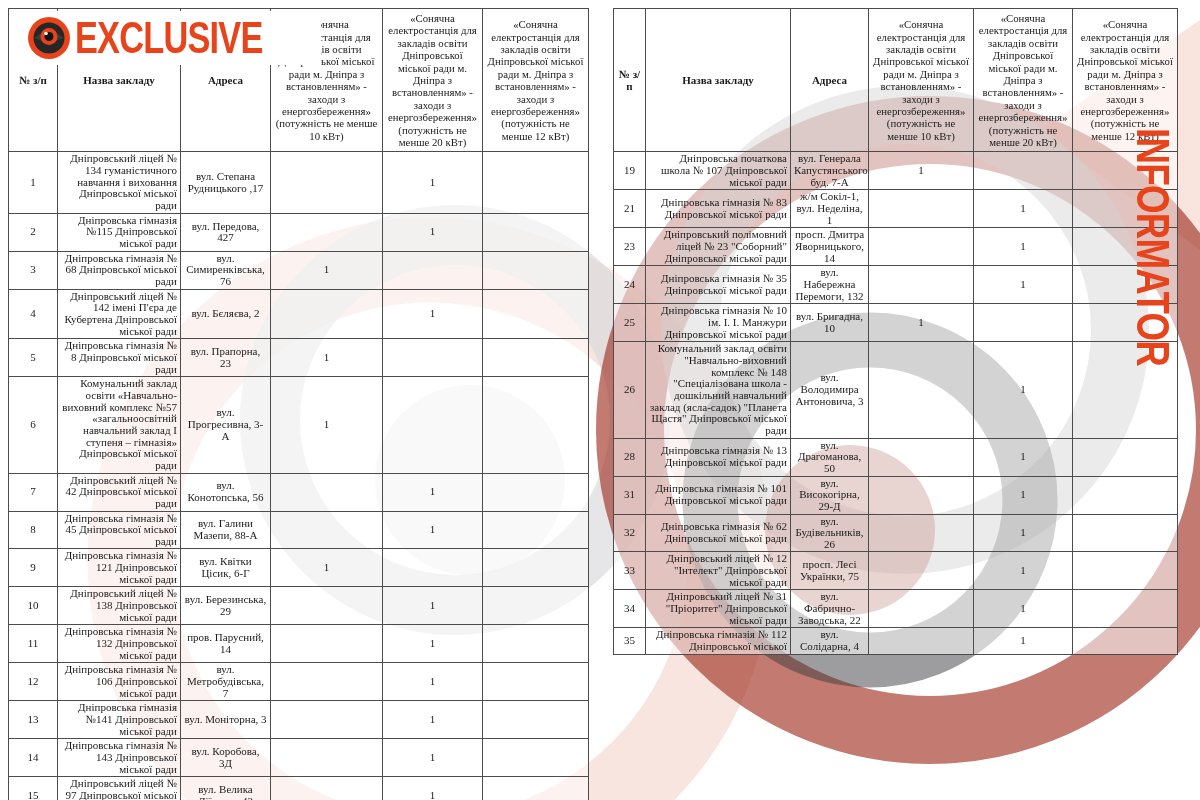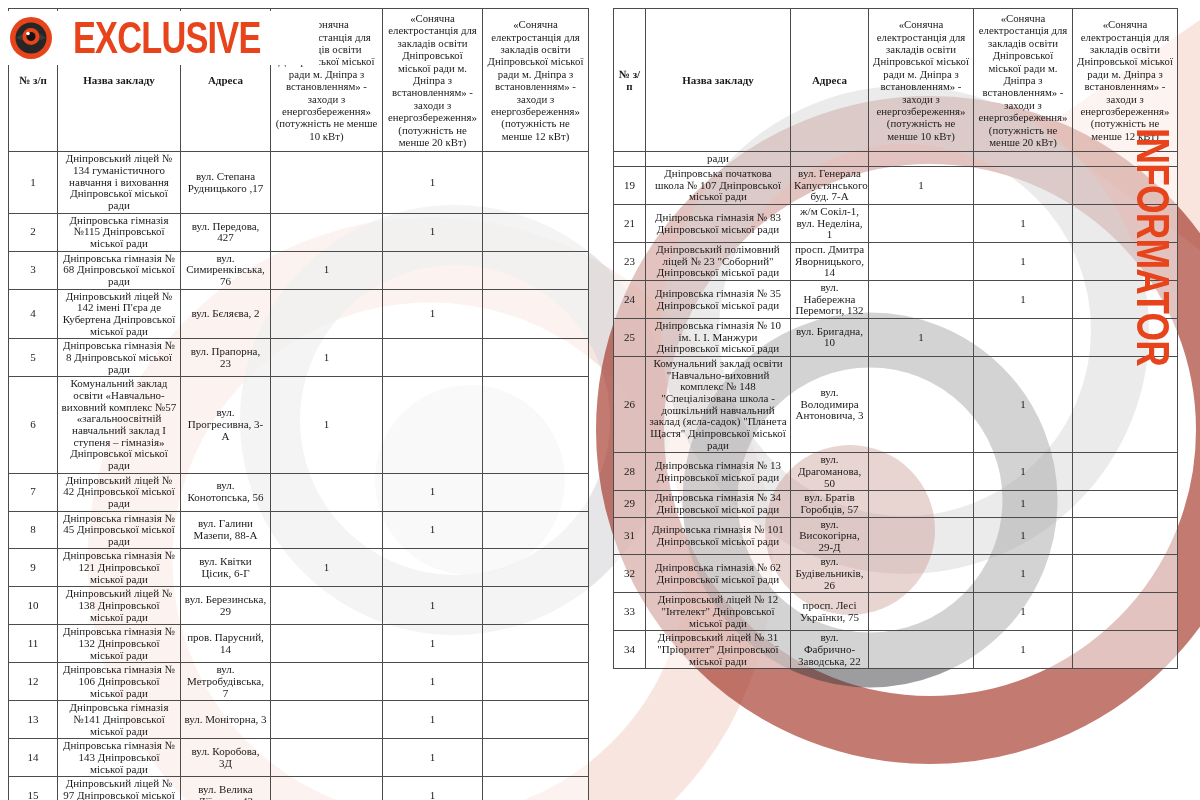--- a/index.html
+++ b/index.html
@@ -45,30 +45,30 @@
     font-size: 11px;
     line-height: 1.15;
   }
   .doc-table th.h-long {
     font-weight: normal;
     font-size: 10.8px;
     line-height: 1.15;
     padding: 3px 3px;
   }
   .doc-table thead tr { height: 126px; }
-  .doc-table td.cell-name { text-align: center; font-family: Liberation Serif, serif; }
+  .doc-table td.cell-name { text-align: right; font-family: Liberation Serif, serif; }
 
   
   .exclusive-logo {
     position: absolute;
-    top: 11px; left: 4px;
+    top: 11px; left: 22px;
     z-index: 2;
     display: flex;
     align-items: center;
-    gap: 19px;
+    gap: 3px;
     background: #ffffff;
     padding: 2px 6px 2px 4px;
   }
   .exclusive-logo .brand-text {
     font-family: "Liberation Sans", sans-serif;
     font-weight: bold;
     font-size: 44px;
     letter-spacing: -1px;
     color: #e8441c;
     transform: scaleX(0.78);
@@ -267,28 +267,20 @@
       <th class="h-plain">№ з/п</th>
       <th class="h-plain">Назва закладу</th>
       <th class="h-plain">Адреса</th>
       <th class="h-long">«Сонячна електростанція для закладів освіти Дніпровської міської ради м. Дніпра з встановленням» - заходи з енергозбереження» (потужність не менше 10 кВт)</th>
       <th class="h-long">«Сонячна електростанція для закладів освіти Дніпровської міської ради м. Дніпра з встановленням» - заходи з енергозбереження» (потужність не менше 20 кВт)</th>
       <th class="h-long">«Сонячна електростанція для закладів освіти Дніпровської міської ради м. Дніпра з встановленням» - заходи з енергозбереження» (потужність не менше 12 кВт)</th>
     </tr>
   </thead>
   <tbody>
       <tr>
-        <td class="cell-num"></td>
-        <td class="cell-name">ради</td>
-        <td class="cell-address"></td>
-        <td class="cell-p10"></td>
-        <td class="cell-p20"></td>
-        <td class="cell-p12"></td>
-      </tr>
-      <tr>
         <td class="cell-num">19</td>
         <td class="cell-name">Дніпровська початкова школа № 107 Дніпровської міської ради</td>
         <td class="cell-address">вул. Генерала Капустянського, буд. 7-А</td>
         <td class="cell-p10">1</td>
         <td class="cell-p20"></td>
         <td class="cell-p12"></td>
       </tr>
       <tr>
         <td class="cell-num">21</td>
         <td class="cell-name">Дніпровська гімназія № 83 Дніпровської міської ради</td>
@@ -331,28 +323,20 @@
       </tr>
       <tr>
         <td class="cell-num">28</td>
         <td class="cell-name">Дніпровська гімназія № 13 Дніпровської міської ради</td>
         <td class="cell-address">вул. Драгоманова, 50</td>
         <td class="cell-p10"></td>
         <td class="cell-p20">1</td>
         <td class="cell-p12"></td>
       </tr>
       <tr>
-        <td class="cell-num">29</td>
-        <td class="cell-name">Дніпровська гімназія № 34 Дніпровської міської ради</td>
-        <td class="cell-address">вул. Братів Горобців, 57</td>
-        <td class="cell-p10"></td>
-        <td class="cell-p20">1</td>
-        <td class="cell-p12"></td>
-      </tr>
-      <tr>
         <td class="cell-num">31</td>
         <td class="cell-name">Дніпровська гімназія № 101 Дніпровської міської ради</td>
         <td class="cell-address">вул. Високогірна, 29-Д</td>
         <td class="cell-p10"></td>
         <td class="cell-p20">1</td>
         <td class="cell-p12"></td>
       </tr>
       <tr>
         <td class="cell-num">32</td>
         <td class="cell-name">Дніпровська гімназія № 62 Дніпровської міської ради</td>
@@ -366,20 +350,28 @@
         <td class="cell-name">Дніпровський ліцей № 12 "Інтелект" Дніпровської міської ради</td>
         <td class="cell-address">просп. Лесі Українки, 75</td>
         <td class="cell-p10"></td>
         <td class="cell-p20">1</td>
         <td class="cell-p12"></td>
       </tr>
       <tr>
         <td class="cell-num">34</td>
         <td class="cell-name">Дніпровський ліцей № 31 "Пріоритет" Дніпровської міської ради</td>
         <td class="cell-address">вул. Фабрично-Заводська, 22</td>
+        <td class="cell-p10"></td>
+        <td class="cell-p20">1</td>
+        <td class="cell-p12"></td>
+      </tr>
+      <tr>
+        <td class="cell-num">35</td>
+        <td class="cell-name">Дніпровська гімназія № 112 Дніпровської міської</td>
+        <td class="cell-address">вул. Солідарна, 4</td>
         <td class="cell-p10"></td>
         <td class="cell-p20">1</td>
         <td class="cell-p12"></td>
       </tr>
     </tbody>
 </table>
 
 <div class="exclusive-logo">
   <svg width="46" height="46" viewBox="0 0 46 46">
     <circle cx="23" cy="23" r="21" fill="#e8441c"></circle>

